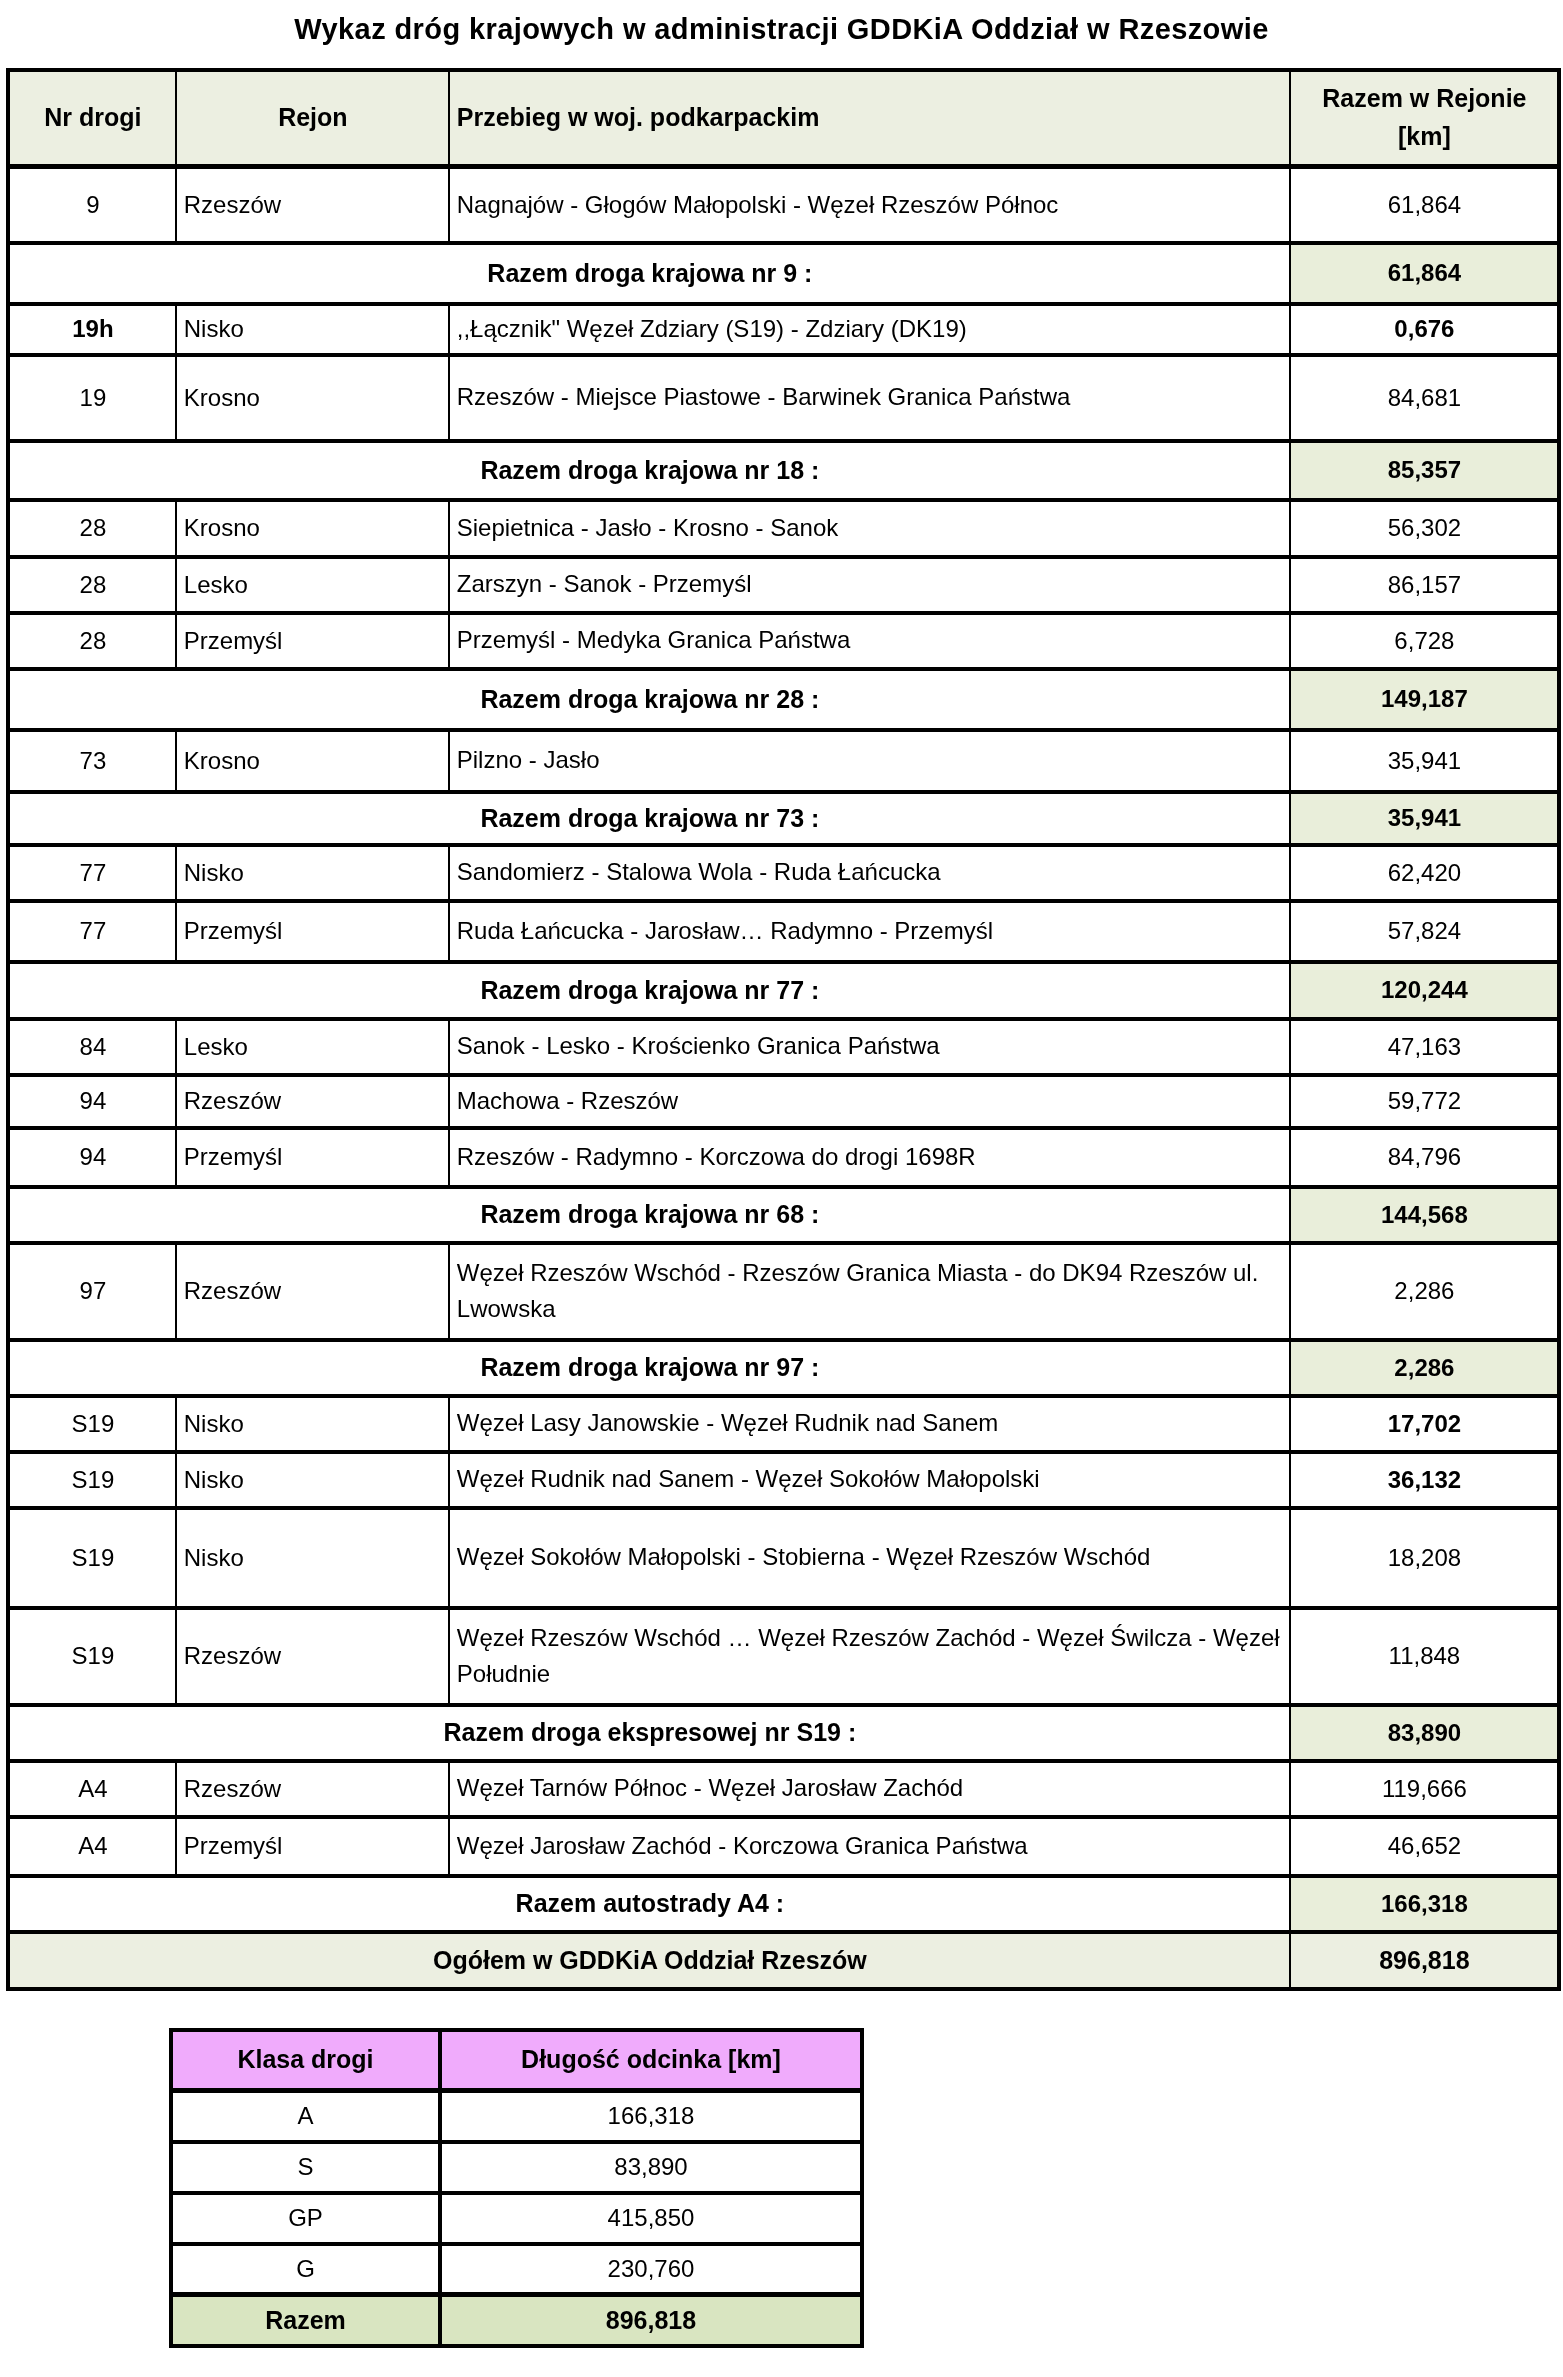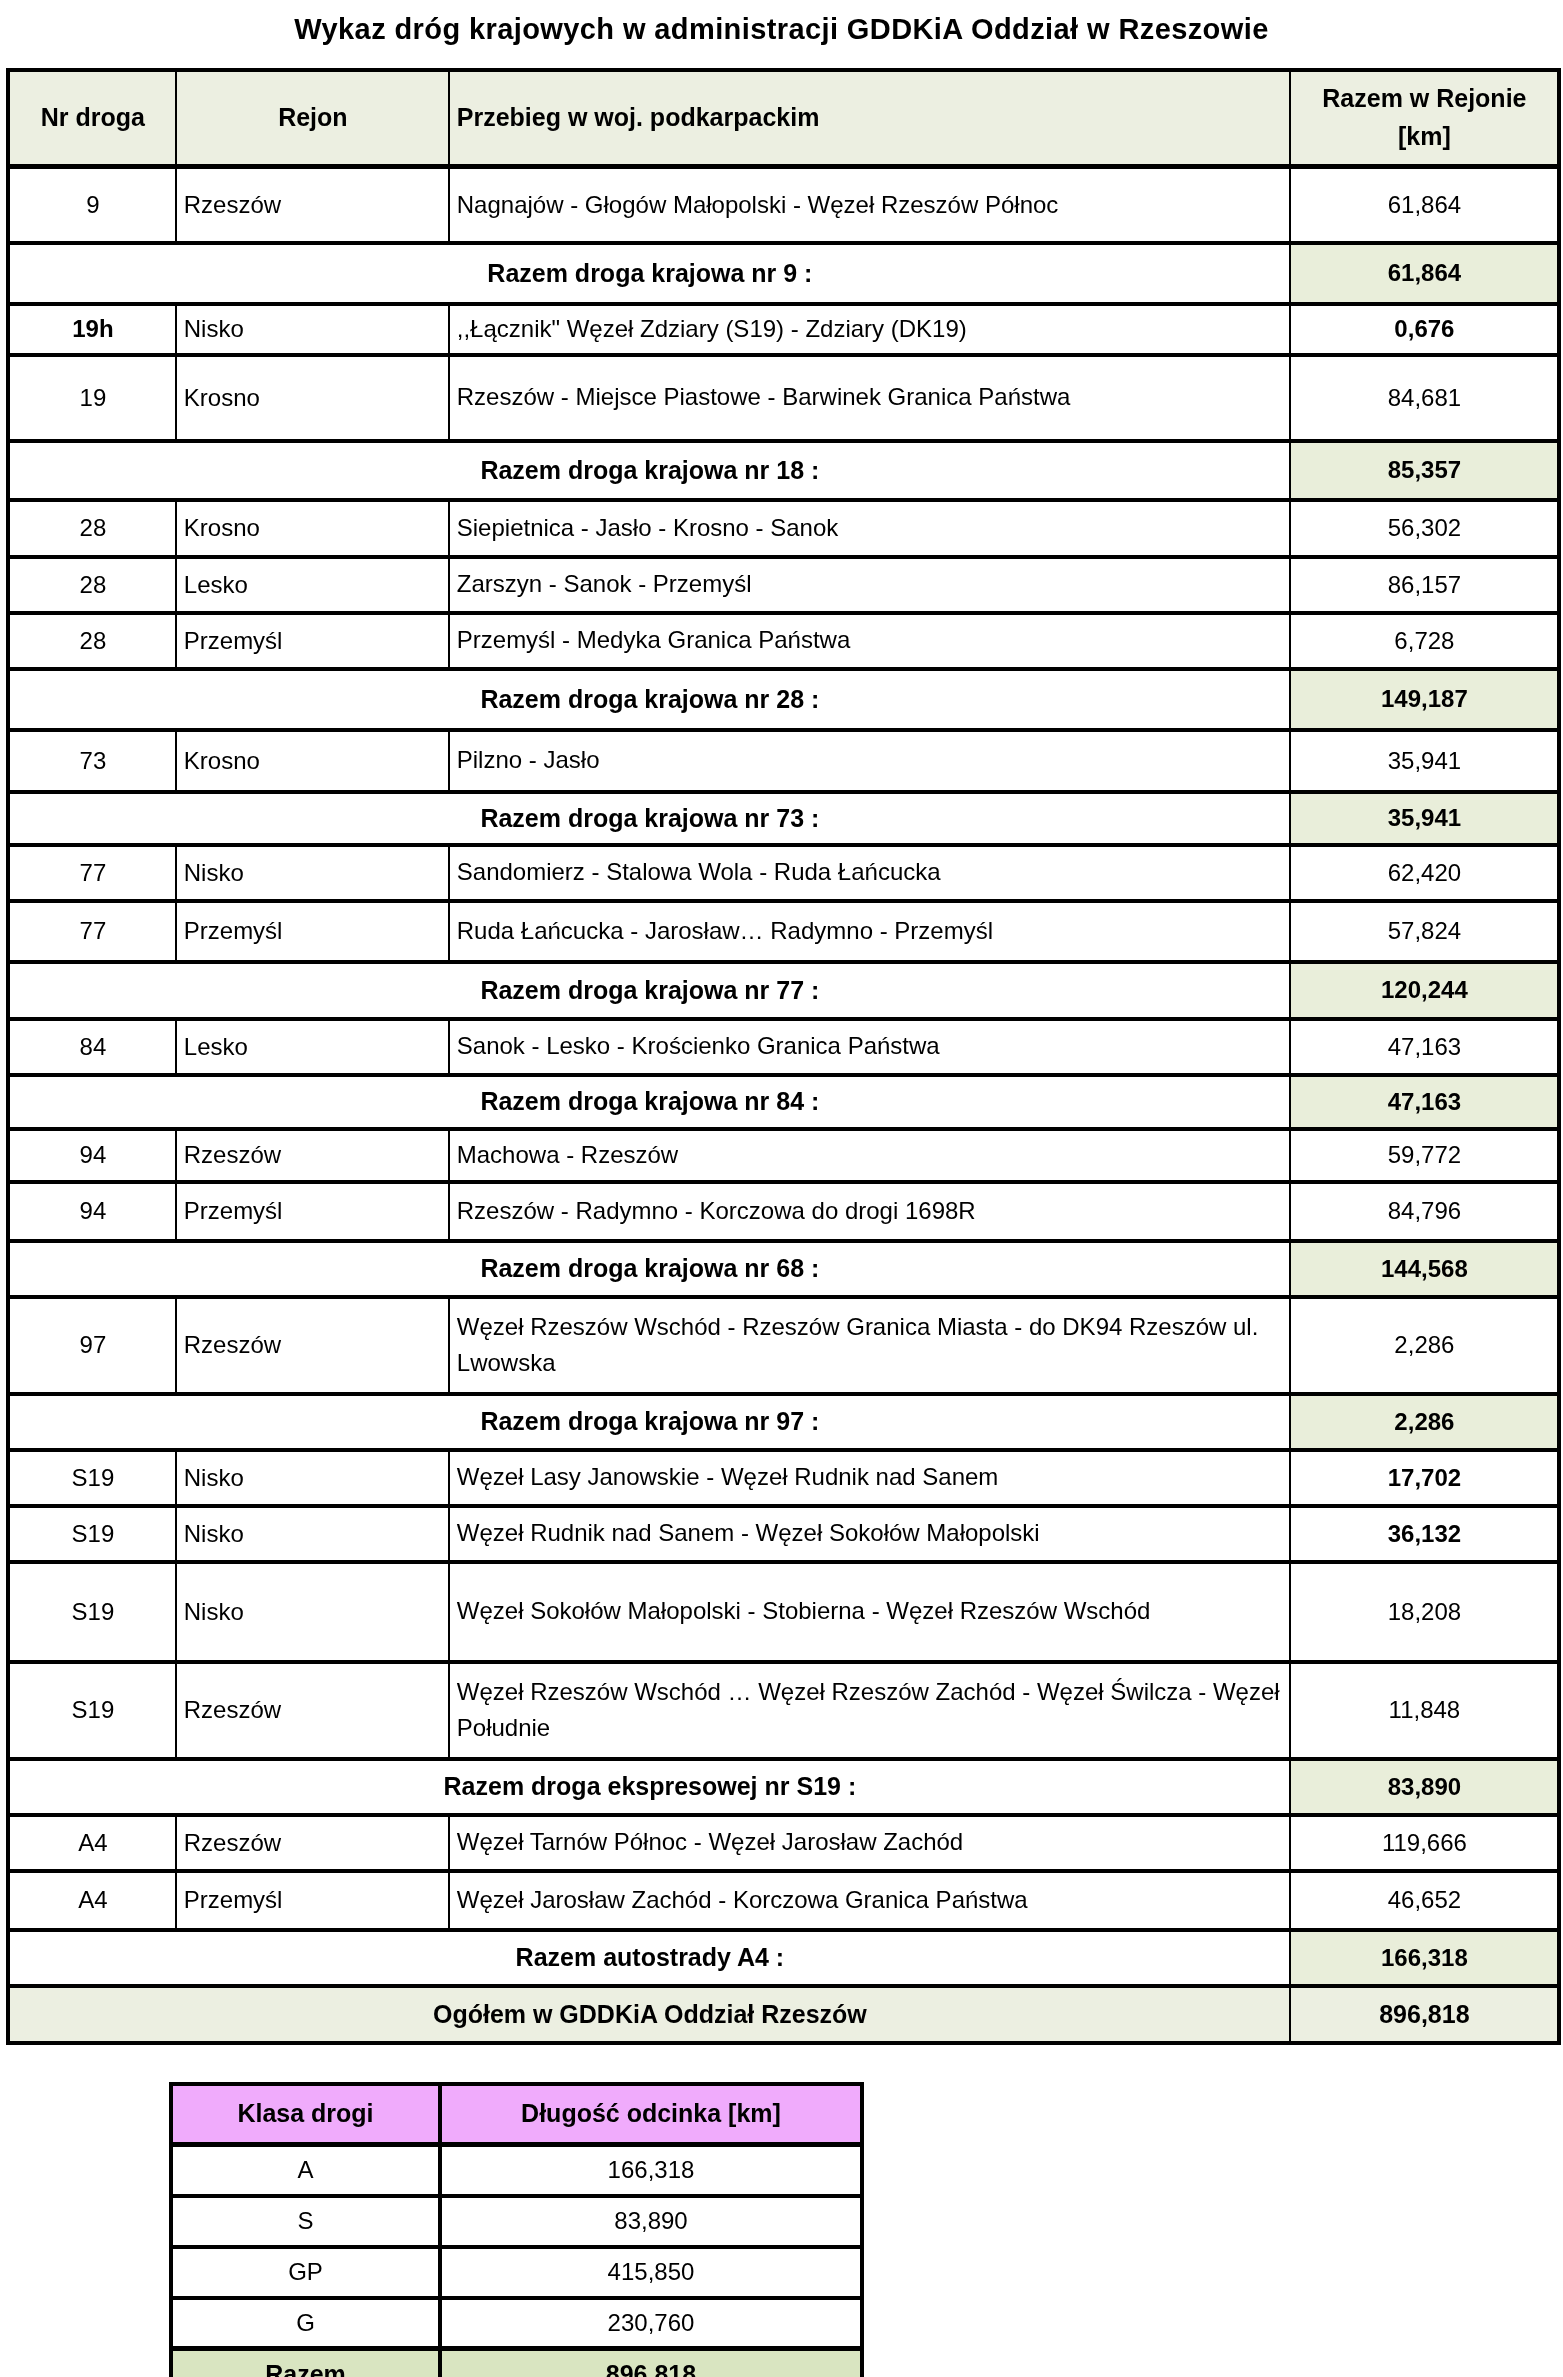--- a/index.html
+++ b/index.html
@@ -114,21 +114,21 @@
 
   <table class="main">
     <colgroup>
       <col style="width:168px">
         <col style="width:273px">
         <col style="width:841px">
         <col style="width:269px">
     </colgroup>
     <thead>
       <tr style="height:97px">
-        <th class="h-nr">Nr droga</th>
+        <th class="h-nr">Nr drogi</th>
         <th class="h-rejon">Rejon</th>
         <th class="h-przebieg">Przebieg w woj. podkarpackim</th>
         <th class="h-value">Razem w Rejonie [km]</th>
       </tr>
     </thead>
     <tbody>
       <tr style="height:76px">
         <td class="nr">9</td>
         <td class="rejon">Rzeszów</td>
         <td class="przebieg">Nagnajów - Głogów Małopolski - Węzeł Rzeszów Północ</td>
@@ -200,24 +200,20 @@
       </tr>
       <tr class="summary" style="height:57px">
         <td class="label" colspan="3">Razem droga krajowa nr 77 :</td>
         <td class="value sum">120,244</td>
       </tr>
       <tr style="height:56px">
         <td class="nr">84</td>
         <td class="rejon">Lesko</td>
         <td class="przebieg">Sanok - Lesko - Krościenko Granica Państwa</td>
         <td class="value">47,163</td>
-      </tr>
-      <tr class="summary" style="height:54px">
-        <td class="label" colspan="3">Razem droga krajowa nr 84  :</td>
-        <td class="value sum">47,163</td>
       </tr>
       <tr style="height:53px">
         <td class="nr">94</td>
         <td class="rejon">Rzeszów</td>
         <td class="przebieg">Machowa - Rzeszów</td>
         <td class="value">59,772</td>
       </tr>
       <tr style="height:59px">
         <td class="nr">94</td>
         <td class="rejon">Przemyśl</td>

